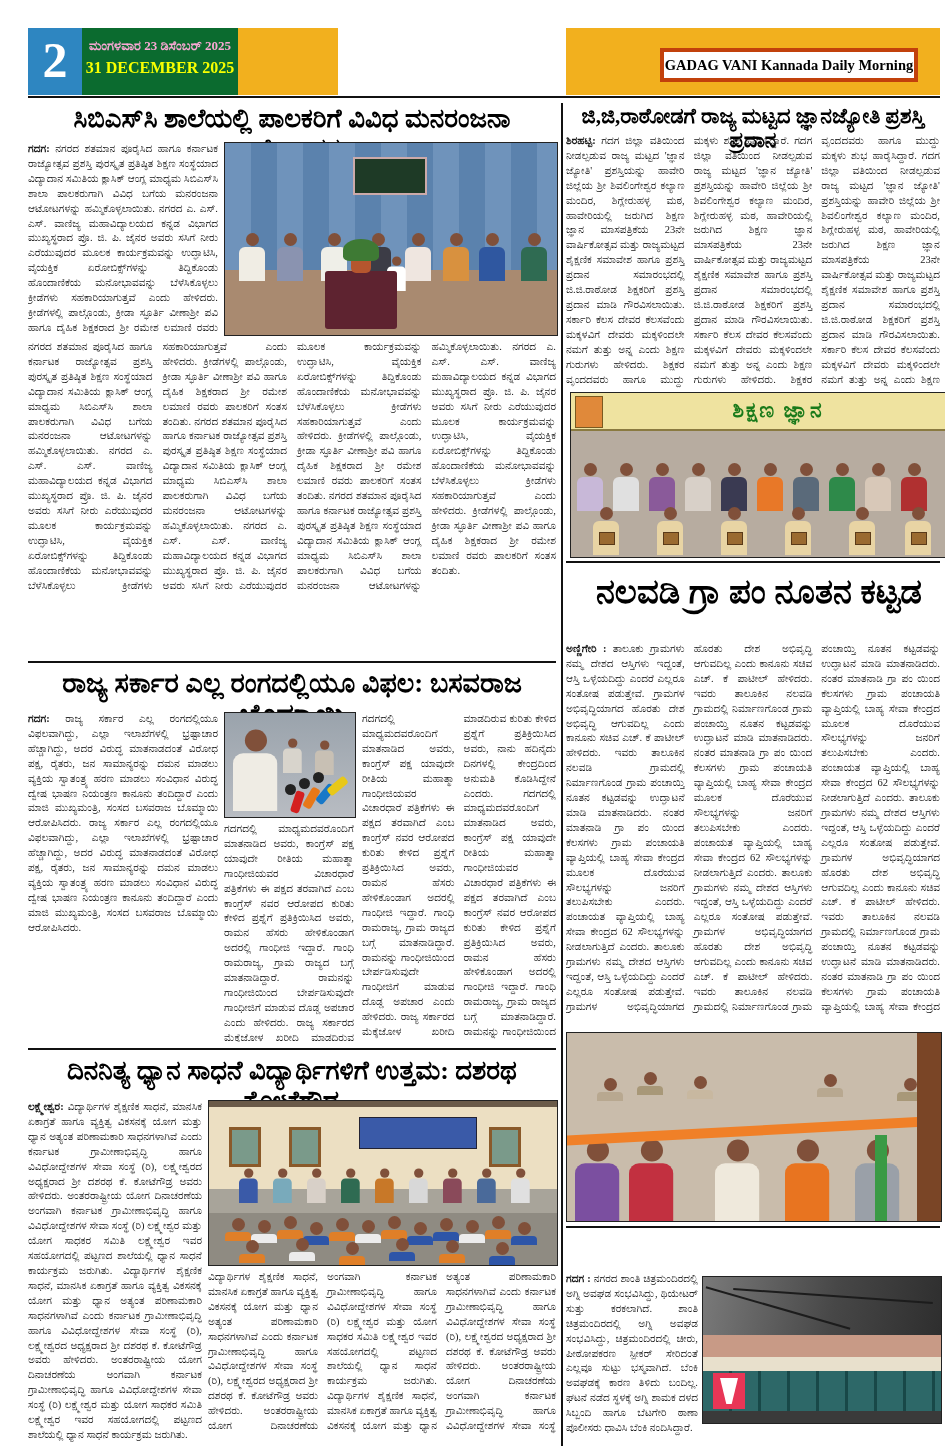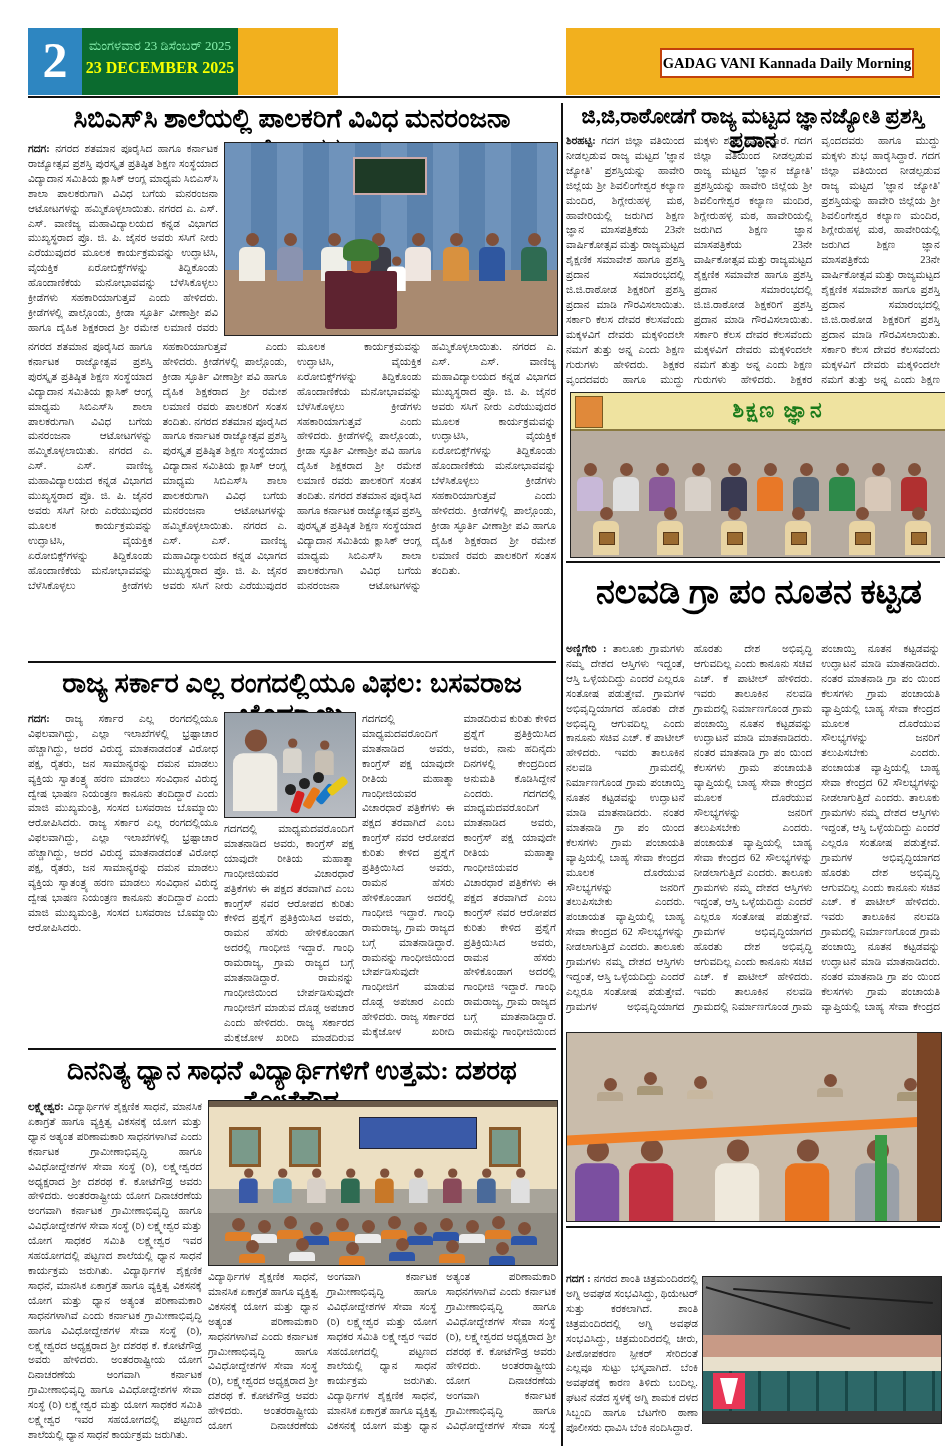--- a/index.html
+++ b/index.html
@@ -4,25 +4,25 @@
 <style>
   html,body{margin:0;padding:0;background:#ffffff;}
   #page{position:relative;width:945px;height:1446px;background:#ffffff;overflow:hidden;
         font-family:"Liberation Serif","DejaVu Serif",serif;color:#1a1a1a;}
   .abs{position:absolute;}
   
   .hd-box{position:absolute;top:28px;height:67px;}
   #pageno{left:28px;width:54px;background:#2e86c1;color:#fff;font-size:50px;font-weight:bold;
           text-align:center;line-height:64px;}
   #datebox{left:82px;width:156px;background:#0b6b2f;text-align:center;padding-top:10px;box-sizing:border-box;}
-  #datebox .kn{color:#86efac;font-size:13px;font-weight:normal;}
+  #datebox .kn{color:#f9a8d4;font-size:13px;font-weight:bold;}
   #datebox .en{color:#f7ff00;font-size:16px;font-weight:bold;margin-top:5px;}
   .yellow{background:#f2b01e;}
   #mast-wrap{left:566px;width:374px;}
-  #mast{position:absolute;left:94px;top:20px;width:250px;height:26px;background:#fff;border:2px solid #c2410c;
+  #mast{position:absolute;left:94px;top:20px;width:250px;height:26px;background:#fff;border:4px solid #c2410c;
         text-align:center;font-weight:bold;font-size:14.5px;line-height:26px;color:#000;}
   #logo{position:absolute;left:338px;top:28px;width:228px;height:67px;background:#fff;text-align:center;}
   #logo .l1{position:absolute;left:8px;top:8px;font-size:38px;font-weight:bold;color:#1b2a6b;letter-spacing:2px;}
   #logo .statue{position:absolute;left:104px;top:4px;width:16px;height:56px;background:linear-gradient(#b03020 0 18%,#8a5a2e 18% 100%);border-radius:5px 5px 2px 2px;}
   #logo .statue:before{content:"";position:absolute;top:-4px;left:4px;width:8px;height:8px;background:#c03020;border-radius:50%;}
   #logo .tag{position:absolute;left:124px;top:22px;width:96px;font-size:5px;color:#111;}
   #logo .l2{position:absolute;left:126px;top:28px;font-size:30px;font-weight:bold;color:#c8201c;-webkit-text-stroke:0.6px #7a0e0c;}
   #logo .swoosh{position:absolute;left:112px;top:34px;width:22px;height:22px;border:4px solid #c8201c;border-right-color:transparent;border-radius:50%;transform:rotate(35deg);}
   .hd-rule{position:absolute;left:28px;top:96px;width:912px;height:2px;background:#111;}
   
@@ -86,21 +86,21 @@
 
 <div id="page">
 
   <div class="hd-box yellow abs" style="left:238px;width:100px;"></div>
   <div class="hd-box yellow abs" id="mast-wrap">
     <div id="mast">GADAG VANI Kannada Daily Morning</div>
   </div>
   <div class="hd-box abs" id="pageno">2</div>
   <div class="hd-box abs" id="datebox">
     <div class="kn">ಮಂಗಳವಾರ 23 ಡಿಸೆಂಬರ್ 2025</div>
-    <div class="en">23 DECEMBER 2025</div>
+    <div class="en">31 DECEMBER 2025</div>
   </div>
   <div class="hd-rule"></div>
 
   <div class="vrule" style="left:561px;top:103px;height:1343px;"></div>
   <div class="hrule" style="left:28px;top:661px;width:528px;"></div>
   <div class="hrule" style="left:28px;top:1048px;width:528px;"></div>
   <div class="hrule" style="left:566px;top:561px;width:374px;"></div>
   <div class="hrule" style="left:566px;top:1226px;width:374px;"></div>
 
   <div class="hl" style="left:28px;top:104px;width:528px;font-size:26px;">ಸಿಬಿಎಸ್‌ಸಿ ಶಾಲೆಯಲ್ಲಿ ಪಾಲಕರಿಗೆ ವಿವಿಧ ಮನರಂಜನಾ ಆಟೋಟಗಳು</div>

